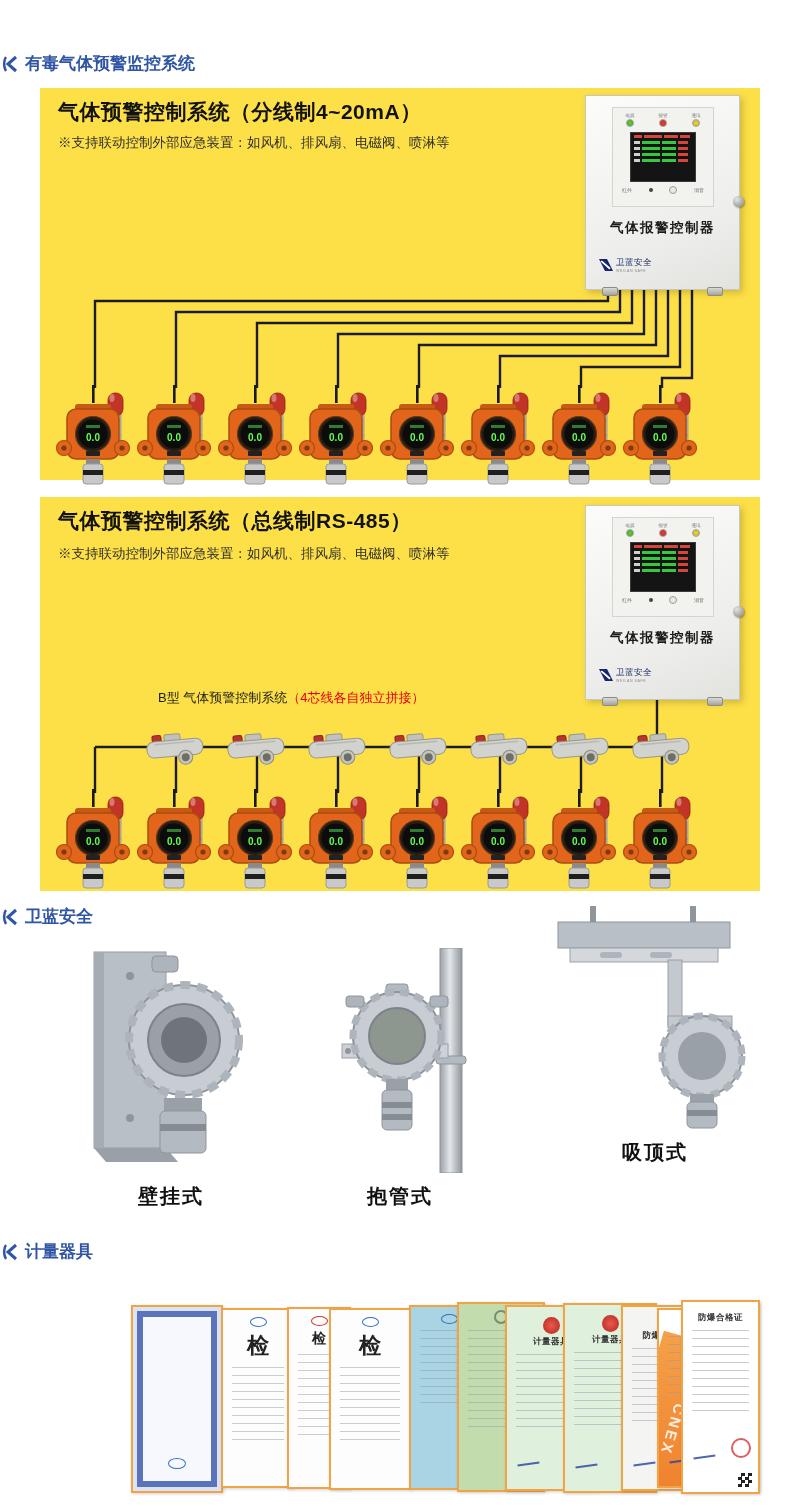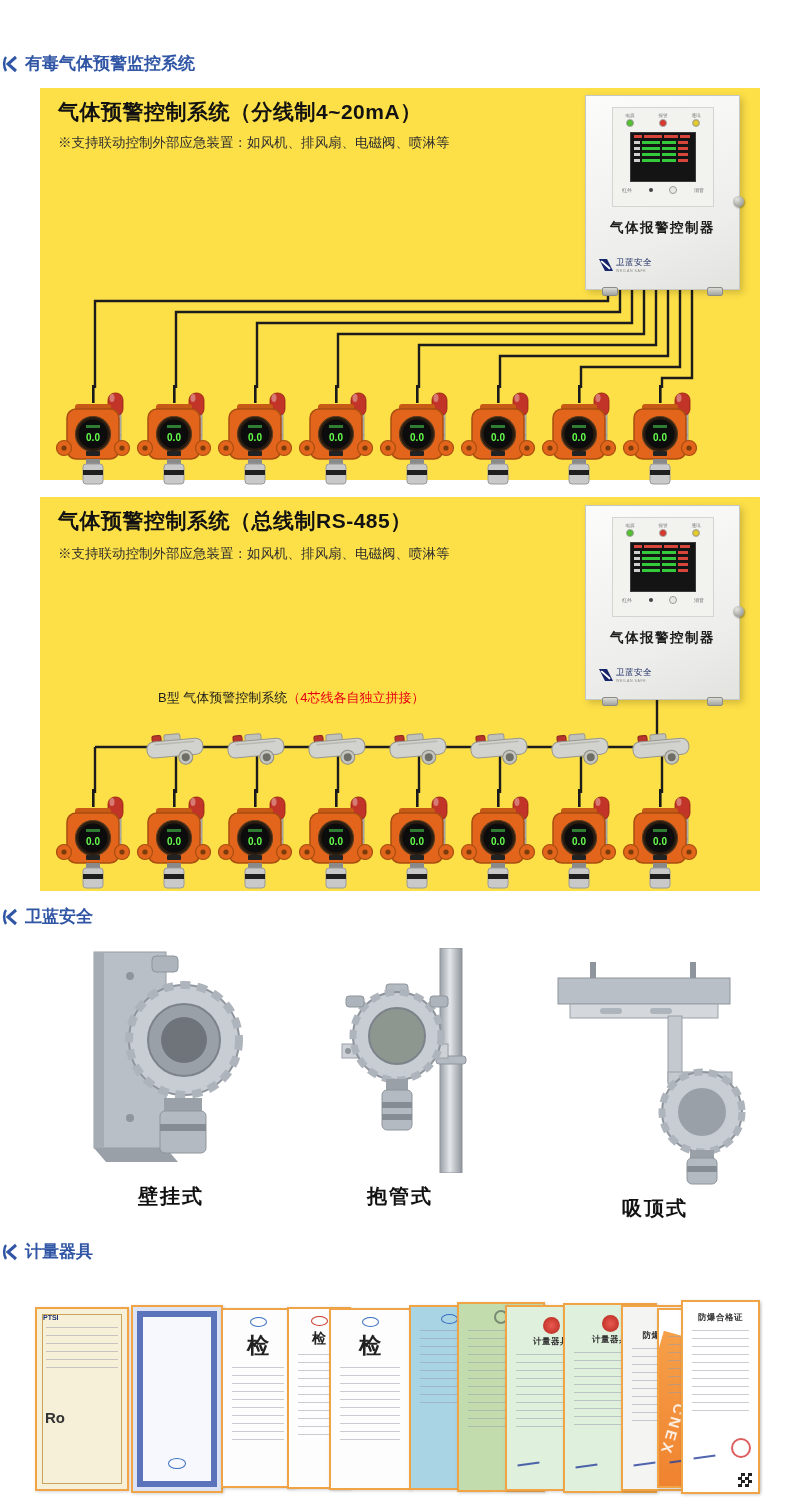--- a/index.html
+++ b/index.html
@@ -731,21 +731,21 @@
       <rect x="56" y="48" width="18" height="11" rx="3" fill="#aeb4bb" stroke="#8f959c"></rect>
       <rect x="140" y="48" width="18" height="11" rx="3" fill="#aeb4bb" stroke="#8f959c"></rect>
       <rect x="96" y="131" width="22" height="12" fill="#9aa0a7"></rect>
       <rect x="92" y="142" width="30" height="40" rx="5" fill="#b4bac1" stroke="#8f959c"></rect>
       <rect x="92" y="154" width="30" height="6" fill="#868c93"></rect>
       <rect x="92" y="166" width="30" height="6" fill="#868c93"></rect>
     </svg>
     <div class="install-label" style="top:235px;">抱管式</div>
   </div>
 
-  <div class="install-block" style="left:540px; top:960px; width:230px; height:265px;">
+  <div class="install-block" style="left:540px; top:904px; width:230px; height:265px;">
     <svg class="install-img" width="230" height="225" viewBox="0 0 230 225">
       <rect x="50" y="2" width="6" height="18" fill="#8f959c"></rect>
       <rect x="150" y="2" width="6" height="18" fill="#8f959c"></rect>
       <rect x="18" y="18" width="172" height="26" fill="#b9bfc6" stroke="#8f959c"></rect>
       <rect x="30" y="44" width="148" height="14" fill="#d4d8dc" stroke="#9aa0a7"></rect>
       <rect x="60" y="48" width="22" height="6" rx="3" fill="#aeb4bb"></rect>
       <rect x="110" y="48" width="22" height="6" rx="3" fill="#aeb4bb"></rect>
       <rect x="128" y="56" width="14" height="66" fill="#c4c9cf" stroke="#9aa0a7"></rect>
       <rect x="128" y="112" width="64" height="12" fill="#c4c9cf" stroke="#9aa0a7"></rect>
       <circle cx="168" cy="122" r="4" fill="#8f959c"></circle>
@@ -761,26 +761,20 @@
 
   <div class="section-header" style="left:2px; top:1240px;">
     <svg class="section-marker" width="16" height="20" viewBox="0 0 16 20">
       <path d="M4 3 C1.5 6 1.5 13 4 17" stroke="#2f55a4" stroke-width="2.5" fill="none"></path>
       <path d="M14 3 L6 10 L14 17" stroke="#2f55a4" stroke-width="3" fill="none"></path>
     </svg>
     <span>计量器具</span>
   </div>
 
   <div id="cert-strip">
-      <div class="cert" style="left: 0px; top: 7px; width: 94px; height: 184px; background: rgb(246, 240, 216); z-index: 1;">
-        <div style="position:absolute;inset:5px;border:1px solid #caa45a;"></div>
-                 <div class="cert-tiny" style="position:relative">PTSI</div>
-                 <div class="cert-lines" style="height:46px;"></div>
-                 <div class="cert-ro">Ro</div>
-      </div>
       <div class="cert" style="left: 96px; top: 5px; width: 92px; height: 188px; background: rgb(219, 227, 245); z-index: 2;">
         <div style="position:absolute;inset:4px;border:6px solid #5a73bb;background:#f6f8fd;"></div>
                  <div style="position:relative;" class="cert-lines"></div>
                  <div style="position:absolute;left:50%;bottom:22px;transform:translateX(-50%);width:18px;height:11px;border:1.5px solid #3a6fc0;border-radius:50%;"></div>
       </div>
       <div class="cert" style="left: 186px; top: 8px; width: 74px; height: 180px; background: rgb(253, 253, 253); z-index: 3;">
         <div class="cert-logo-blue"></div>
         <div class="cert-big">检</div>
         <div class="cert-lines" style="height:78px;"></div>
       </div>

